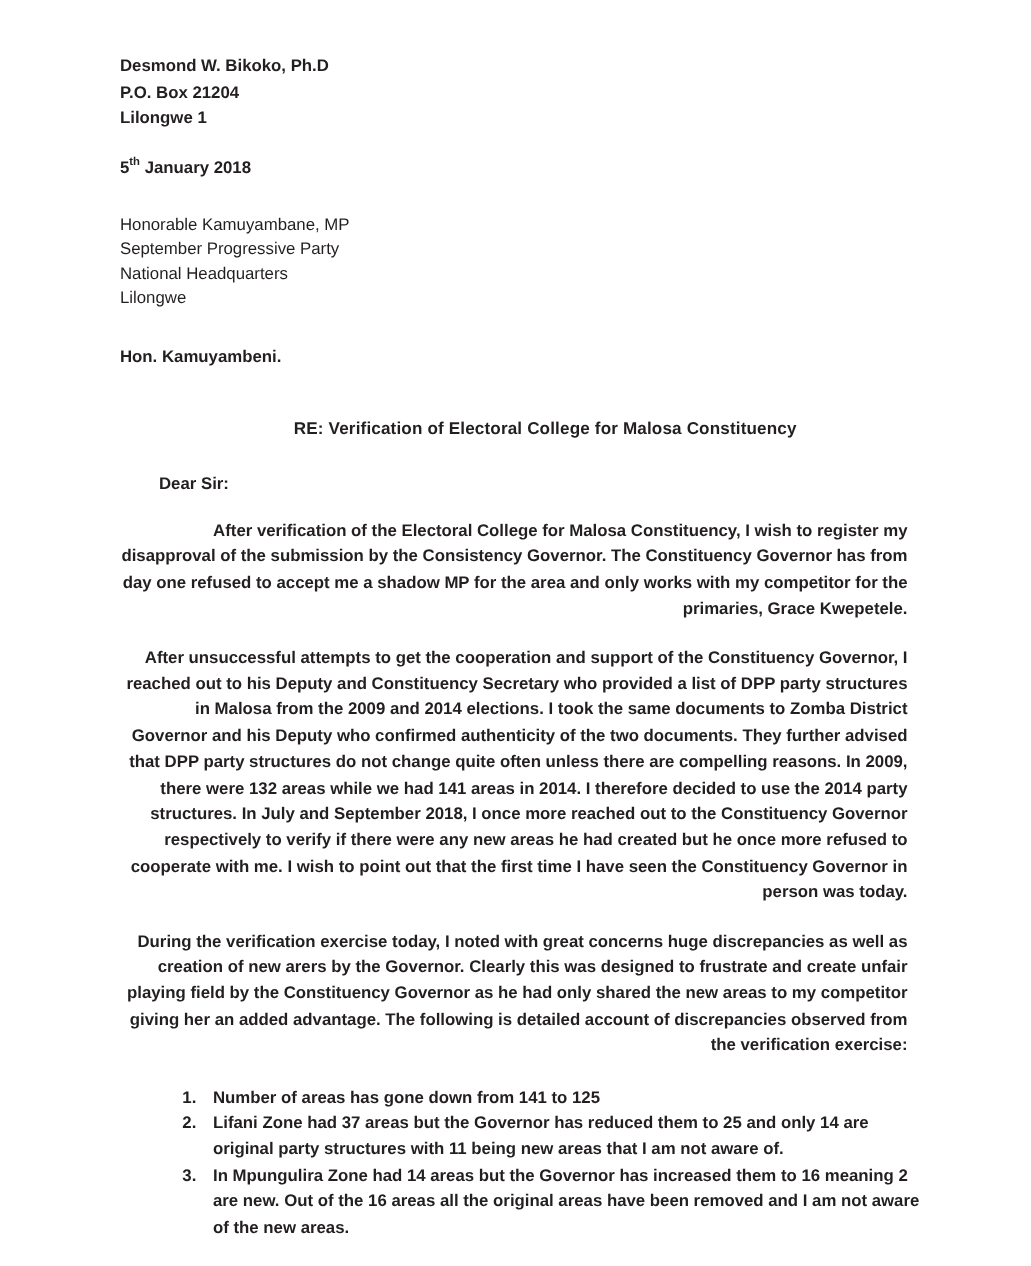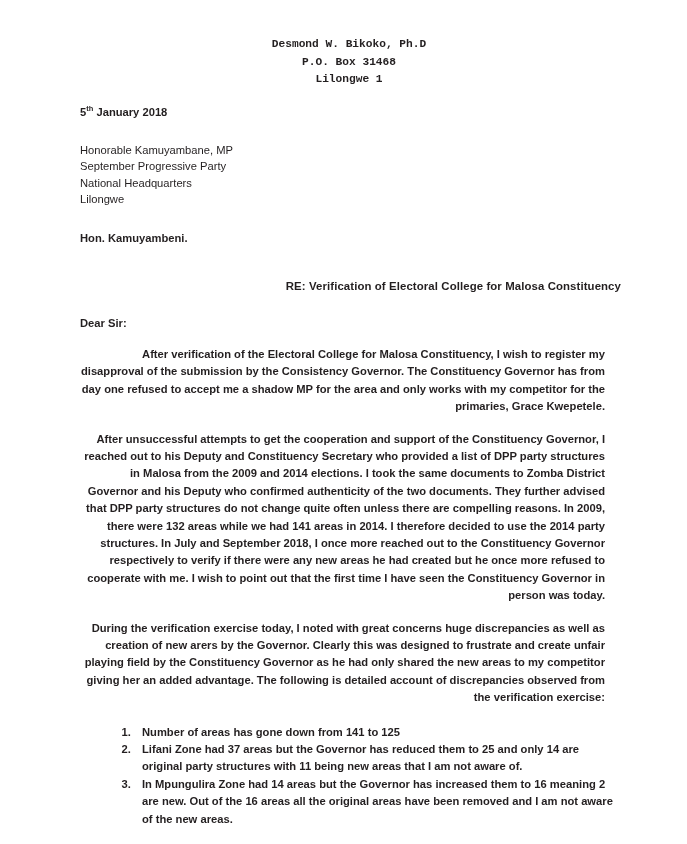--- a/index.html
+++ b/index.html
@@ -16,28 +16,27 @@
     overflow: hidden;
   }
   .page {
     position: relative;
     width: 687px;
     height: 844px;
     box-sizing: border-box;
     padding: 34px 66px 0 80px;
   }
   .sender-block {
-    text-align: center;
+    text-align: left;
     font-size: 11.2px;
     line-height: 17.5px;
     font-weight: 600;
     color: #231f20;
     margin-top: 2px;
     margin-right: 3px;
-    font-family: Liberation Mono, monospace;
   }
   .sender-block div {
     white-space: nowrap;
   }
   .letter-date {
     margin-top: 15px;
     font-size: 11.2px;
     font-weight: 600;
     line-height: 16px;
   }
@@ -53,31 +52,32 @@
     font-weight: 400;
   }
   .salutation-name {
     margin-top: 22px;
     font-size: 11.2px;
     font-weight: 600;
     line-height: 16px;
   }
   .subject-line {
     margin-top: 34px;
-    text-align: right;
+    text-align: center;
     font-size: 11.4px;
     font-weight: 700;
     letter-spacing: 0.1px;
     padding-left: 26px;
   }
   .dear-line {
     margin-top: 23px;
     font-size: 11.2px;
     font-weight: 600;
     line-height: 16px;
+    margin-left: 26px;
   }
   .body-paragraph {
     margin-top: 15px;
     font-size: 11.2px;
     line-height: 17.4px;
     font-weight: 600;
     text-align: right;
     max-width: 525px;
   }
   .numbered-list {
@@ -94,21 +94,21 @@
     margin-left: 12px;
   }
 </style>
 </head>
 <body>
 
 <div class="page">
 
   <div class="sender-block">
     <div>Desmond W. Bikoko, Ph.D</div>
-    <div>P.O. Box 31468</div>
+    <div>P.O. Box 21204</div>
     <div>Lilongwe 1</div>
   </div>
 
   <div class="letter-date"><span>5</span><sup>th</sup><span> January 2018</span></div>
 
   <div class="recipient-block">
     <div>Honorable Kamuyambane, MP</div>
     <div>September Progressive Party</div>
     <div>National Headquarters</div>
     <div>Lilongwe</div>

